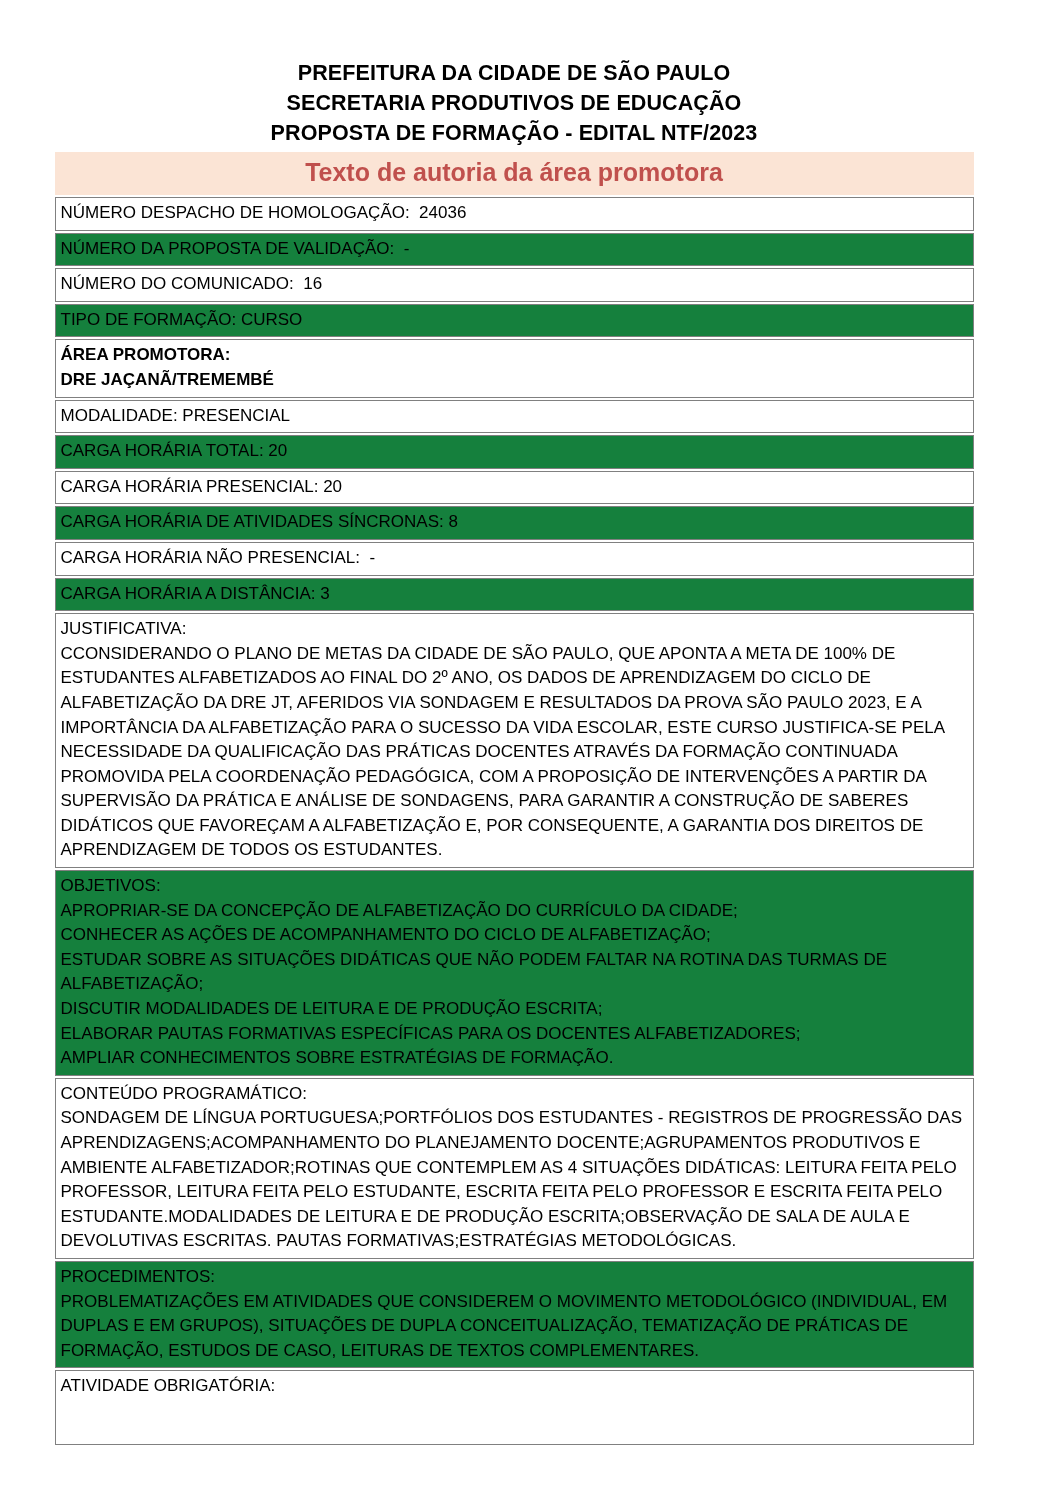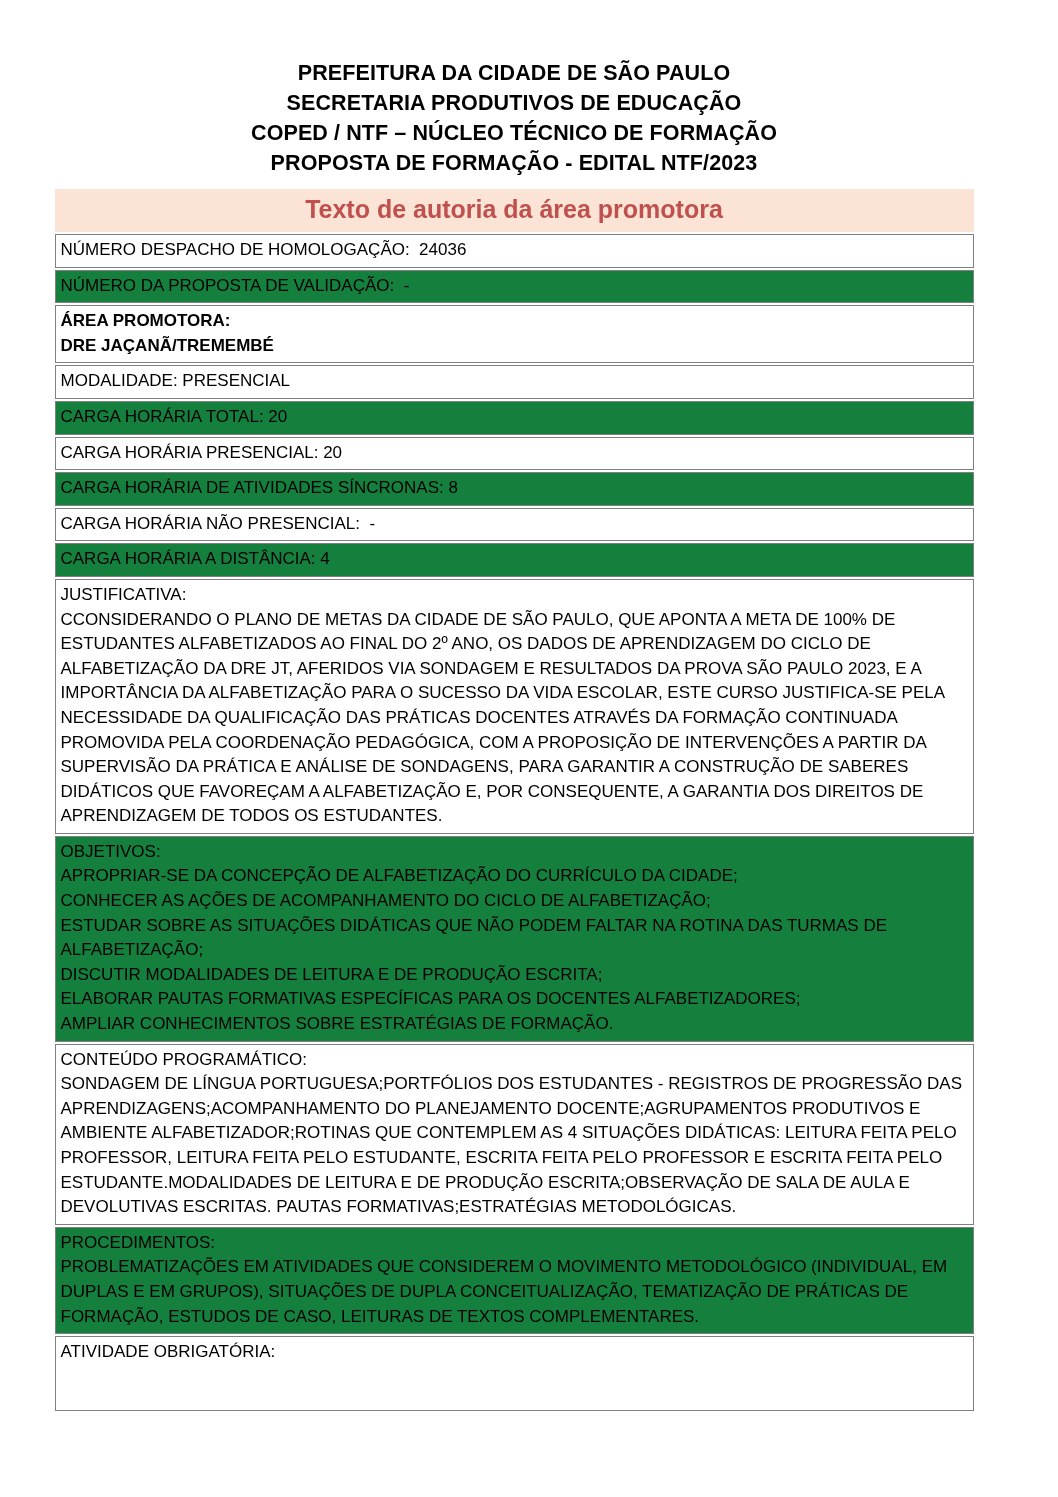--- a/index.html
+++ b/index.html
@@ -31,21 +31,21 @@
   .doc-header .hline {
     font-size: 21.5px;
     font-weight: bold;
     line-height: 30px;
     letter-spacing: 0.1px;
     white-space: nowrap;
   }
 
   
   .banner {
-    margin: 11px auto 0 auto;
+    margin: 4px auto 0 auto;
     width: 919px;
     background: #fbe4d5;
     text-align: center;
     padding: 4px 0 7px 0;
     box-sizing: border-box;
   }
   .banner-text {
     color: #c0504d;
     font-size: 25px;
     font-weight: bold;
@@ -76,38 +76,47 @@
   td.tall-empty { height: 66px; }
 </style>
 </head>
 <body>
 
 <div class="page">
 
   <div class="doc-header">
     <div class="hline">PREFEITURA DA CIDADE DE SÃO PAULO</div>
     <div class="hline">SECRETARIA PRODUTIVOS DE EDUCAÇÃO</div>
-    <div class="hline">COPED / NTF – NÚCLEO TÉCNICO DE FORMAÇÃO</div>
     <div class="hline">PROPOSTA DE FORMAÇÃO - EDITAL NTF/2023</div>
   </div>
 
   <div class="banner">
     <div class="banner-text">Texto de autoria da área promotora</div>
   </div>
 
   <table class="form-table">
     <tbody id="rows-body">
         <tr>
           <td>
             <span class="line">NÚMERO DESPACHO DE HOMOLOGAÇÃO:  24036</span>
           </td>
         </tr>
         <tr>
           <td class="shaded">
             <span class="line">NÚMERO DA PROPOSTA DE VALIDAÇÃO:  -</span>
+          </td>
+        </tr>
+        <tr>
+          <td>
+            <span class="line">NÚMERO DO COMUNICADO:  16</span>
+          </td>
+        </tr>
+        <tr>
+          <td class="shaded">
+            <span class="line">TIPO DE FORMAÇÃO: CURSO</span>
           </td>
         </tr>
         <tr>
           <td class="bold">
             <span class="line">ÁREA PROMOTORA:</span>
             <span class="line">DRE JAÇANÃ/TREMEMBÉ</span>
           </td>
         </tr>
         <tr>
           <td>
@@ -129,21 +138,21 @@
             <span class="line">CARGA HORÁRIA DE ATIVIDADES SÍNCRONAS: 8</span>
           </td>
         </tr>
         <tr>
           <td>
             <span class="line">CARGA HORÁRIA NÃO PRESENCIAL:  -</span>
           </td>
         </tr>
         <tr>
           <td class="shaded">
-            <span class="line">CARGA HORÁRIA A DISTÂNCIA: 4</span>
+            <span class="line">CARGA HORÁRIA A DISTÂNCIA: 3</span>
           </td>
         </tr>
         <tr>
           <td>
             <span class="line">JUSTIFICATIVA:</span>
             <span class="line">CCONSIDERANDO O PLANO DE METAS DA CIDADE DE SÃO PAULO, QUE APONTA A META DE 100% DE ESTUDANTES ALFABETIZADOS AO FINAL DO 2º ANO, OS DADOS DE APRENDIZAGEM DO CICLO DE ALFABETIZAÇÃO DA DRE JT, AFERIDOS VIA SONDAGEM E RESULTADOS DA PROVA SÃO PAULO 2023, E A IMPORTÂNCIA DA ALFABETIZAÇÃO PARA O SUCESSO DA VIDA ESCOLAR, ESTE CURSO JUSTIFICA-SE PELA NECESSIDADE DA QUALIFICAÇÃO DAS PRÁTICAS DOCENTES ATRAVÉS DA FORMAÇÃO CONTINUADA PROMOVIDA PELA COORDENAÇÃO PEDAGÓGICA, COM A PROPOSIÇÃO DE INTERVENÇÕES A PARTIR DA SUPERVISÃO DA PRÁTICA E ANÁLISE DE SONDAGENS, PARA GARANTIR A CONSTRUÇÃO DE SABERES DIDÁTICOS QUE FAVOREÇAM A ALFABETIZAÇÃO E, POR CONSEQUENTE, A GARANTIA DOS DIREITOS DE APRENDIZAGEM DE TODOS OS ESTUDANTES.</span>
           </td>
         </tr>
         <tr>
           <td class="shaded">

